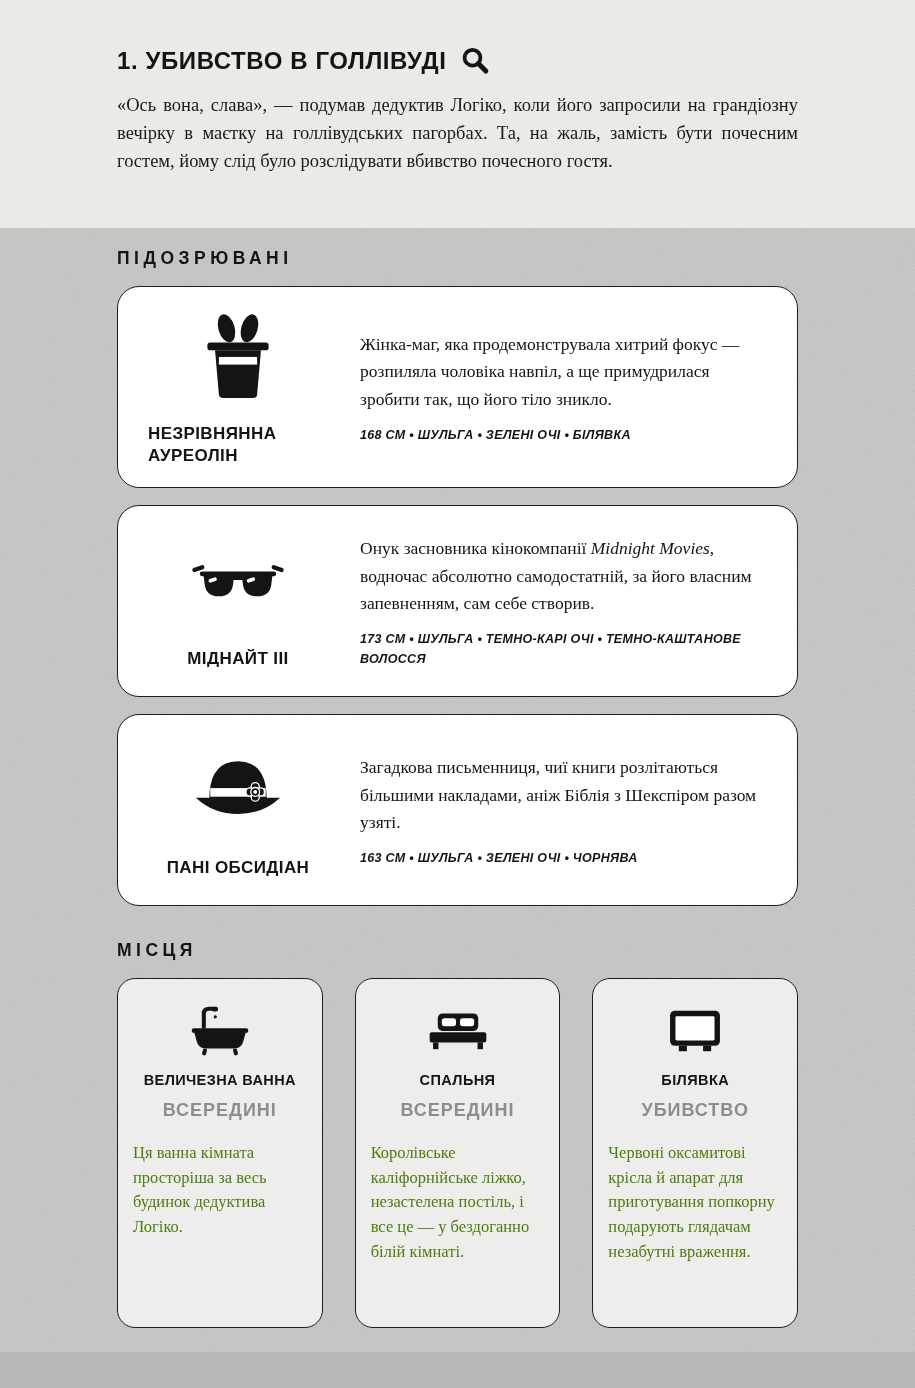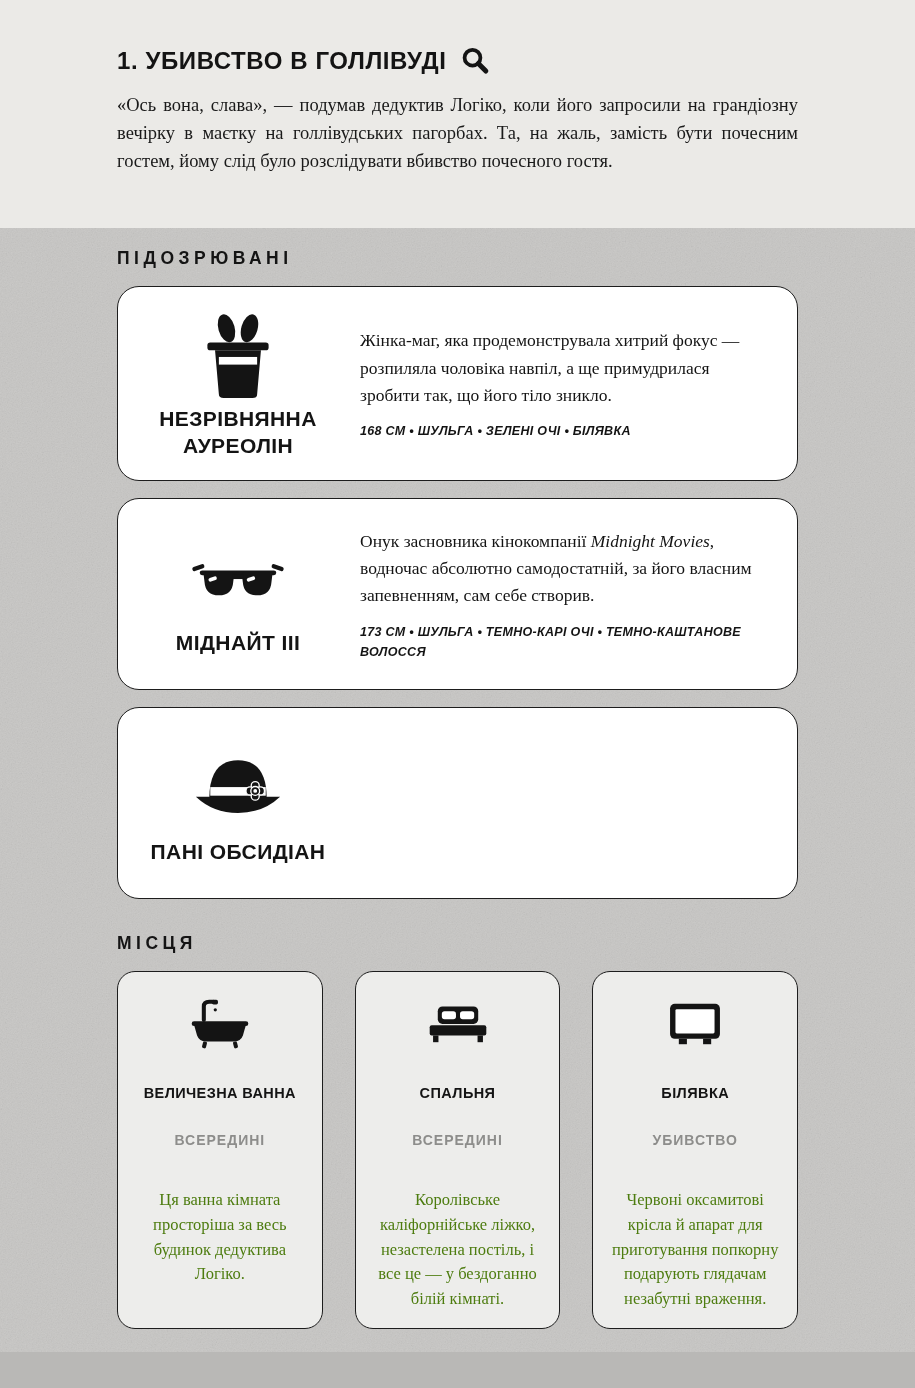--- a/index.html
+++ b/index.html
@@ -36,48 +36,48 @@
   .suspect-card {
     display:flex; align-items:center;
     background:#ffffff; border:1.5px solid #1d1d1d; border-radius:22px;
     min-height:192px; margin-top:17px; padding:22px 30px 20px 14px;
   }
   .suspect-left {
     flex:0 0 212px; display:flex; flex-direction:column; align-items:center;
   }
   .suspect-icon-wrap { height:94px; display:flex; align-items:center; justify-content:center; }
   .suspect-name {
-    margin-top:2px; font-family:"Liberation Sans", sans-serif; font-weight:800;
-    font-size:21px; letter-spacing:0.4px; text-align:center; line-height:1.3;
+    margin-top:20px; font-family:"Liberation Sans", sans-serif; font-weight:800;
+    font-size:17px; letter-spacing:0.4px; line-height:1.3;
     max-width:180px; color:#141414;
   }
   .suspect-right { flex:1; padding-left:16px; }
   .suspect-desc { font-size:17.5px; line-height:1.56; color:#141414; }
   .suspect-stats {
     margin-top:12px; font-family:"Liberation Sans", sans-serif; font-weight:800;
     font-size:12.5px; letter-spacing:0.3px; line-height:1.6; color:#141414;font-style:italic;
   }
   .it { font-style:italic; }
 
   
   .places-heading-wrap { margin-top:34px; }
   .places-row { display:flex; gap:32px; margin-top:17px; }
   .place-card {
     flex:1; background:#ededeb; border:1.5px solid #1d1d1d; border-radius:18px;
     min-height:350px; padding:20px 15px 16px 15px;
-    display:flex; flex-direction:column; align-items:center; text-align:center;gap:20px;
+    display:flex; flex-direction:column; align-items:center; text-align:left;
   }
   .place-icon-wrap { height:64px; display:flex; align-items:center; justify-content:center; }
   .place-name {
     margin-top:8px; font-family:"Liberation Sans", sans-serif; font-weight:800;
     font-size:14.5px; letter-spacing:0.4px; line-height:1.35; color:#141414;
   }
   .place-position {
     margin-top:9px; font-family:"Liberation Sans", sans-serif; font-weight:800;
-    font-size:14px; letter-spacing:1px; color:#8d8d8b;
+    font-size:18px; letter-spacing:1px; color:#8d8d8b;
   }
   .place-desc { margin-top:20px; font-size:16.5px; line-height:1.5; color:#4d7c0f; }
 </style>
 </head>
 <body>
 
 <div class="page">
 
   <svg class="texture" preserveAspectRatio="none" aria-hidden="true">
     <filter id="grain">
@@ -161,20 +161,24 @@
                 <circle cx="68" cy="53.5" r="4.2"></circle>
                 <circle cx="62.5" cy="48" r="4.2"></circle>
                 <circle cx="68" cy="48" r="4.6"></circle>
               </g>
               <circle cx="68" cy="48" r="2" fill="#ffffff"></circle>
             </g>
           </svg>
         </div>
         <div class="suspect-name">ПАНІ ОБСИДІАН</div>
       </div>
+      <div class="suspect-right">
+        <p class="suspect-desc">Загадкова письменниця, чиї книги розлітаються більшими накладами, аніж Біблія з Шекспіром разом узяті.</p>
+        <p class="suspect-stats">163 СМ • ШУЛЬГА • ЗЕЛЕНІ ОЧІ • ЧОРНЯВА</p>
+      </div>
     </div>
 
     <div class="places-heading-wrap">
       <h2 class="section-heading">МІСЦЯ</h2>
     </div>
 
     <div class="places-row">
 
       <div class="place-card">
         <div class="place-icon-wrap">

